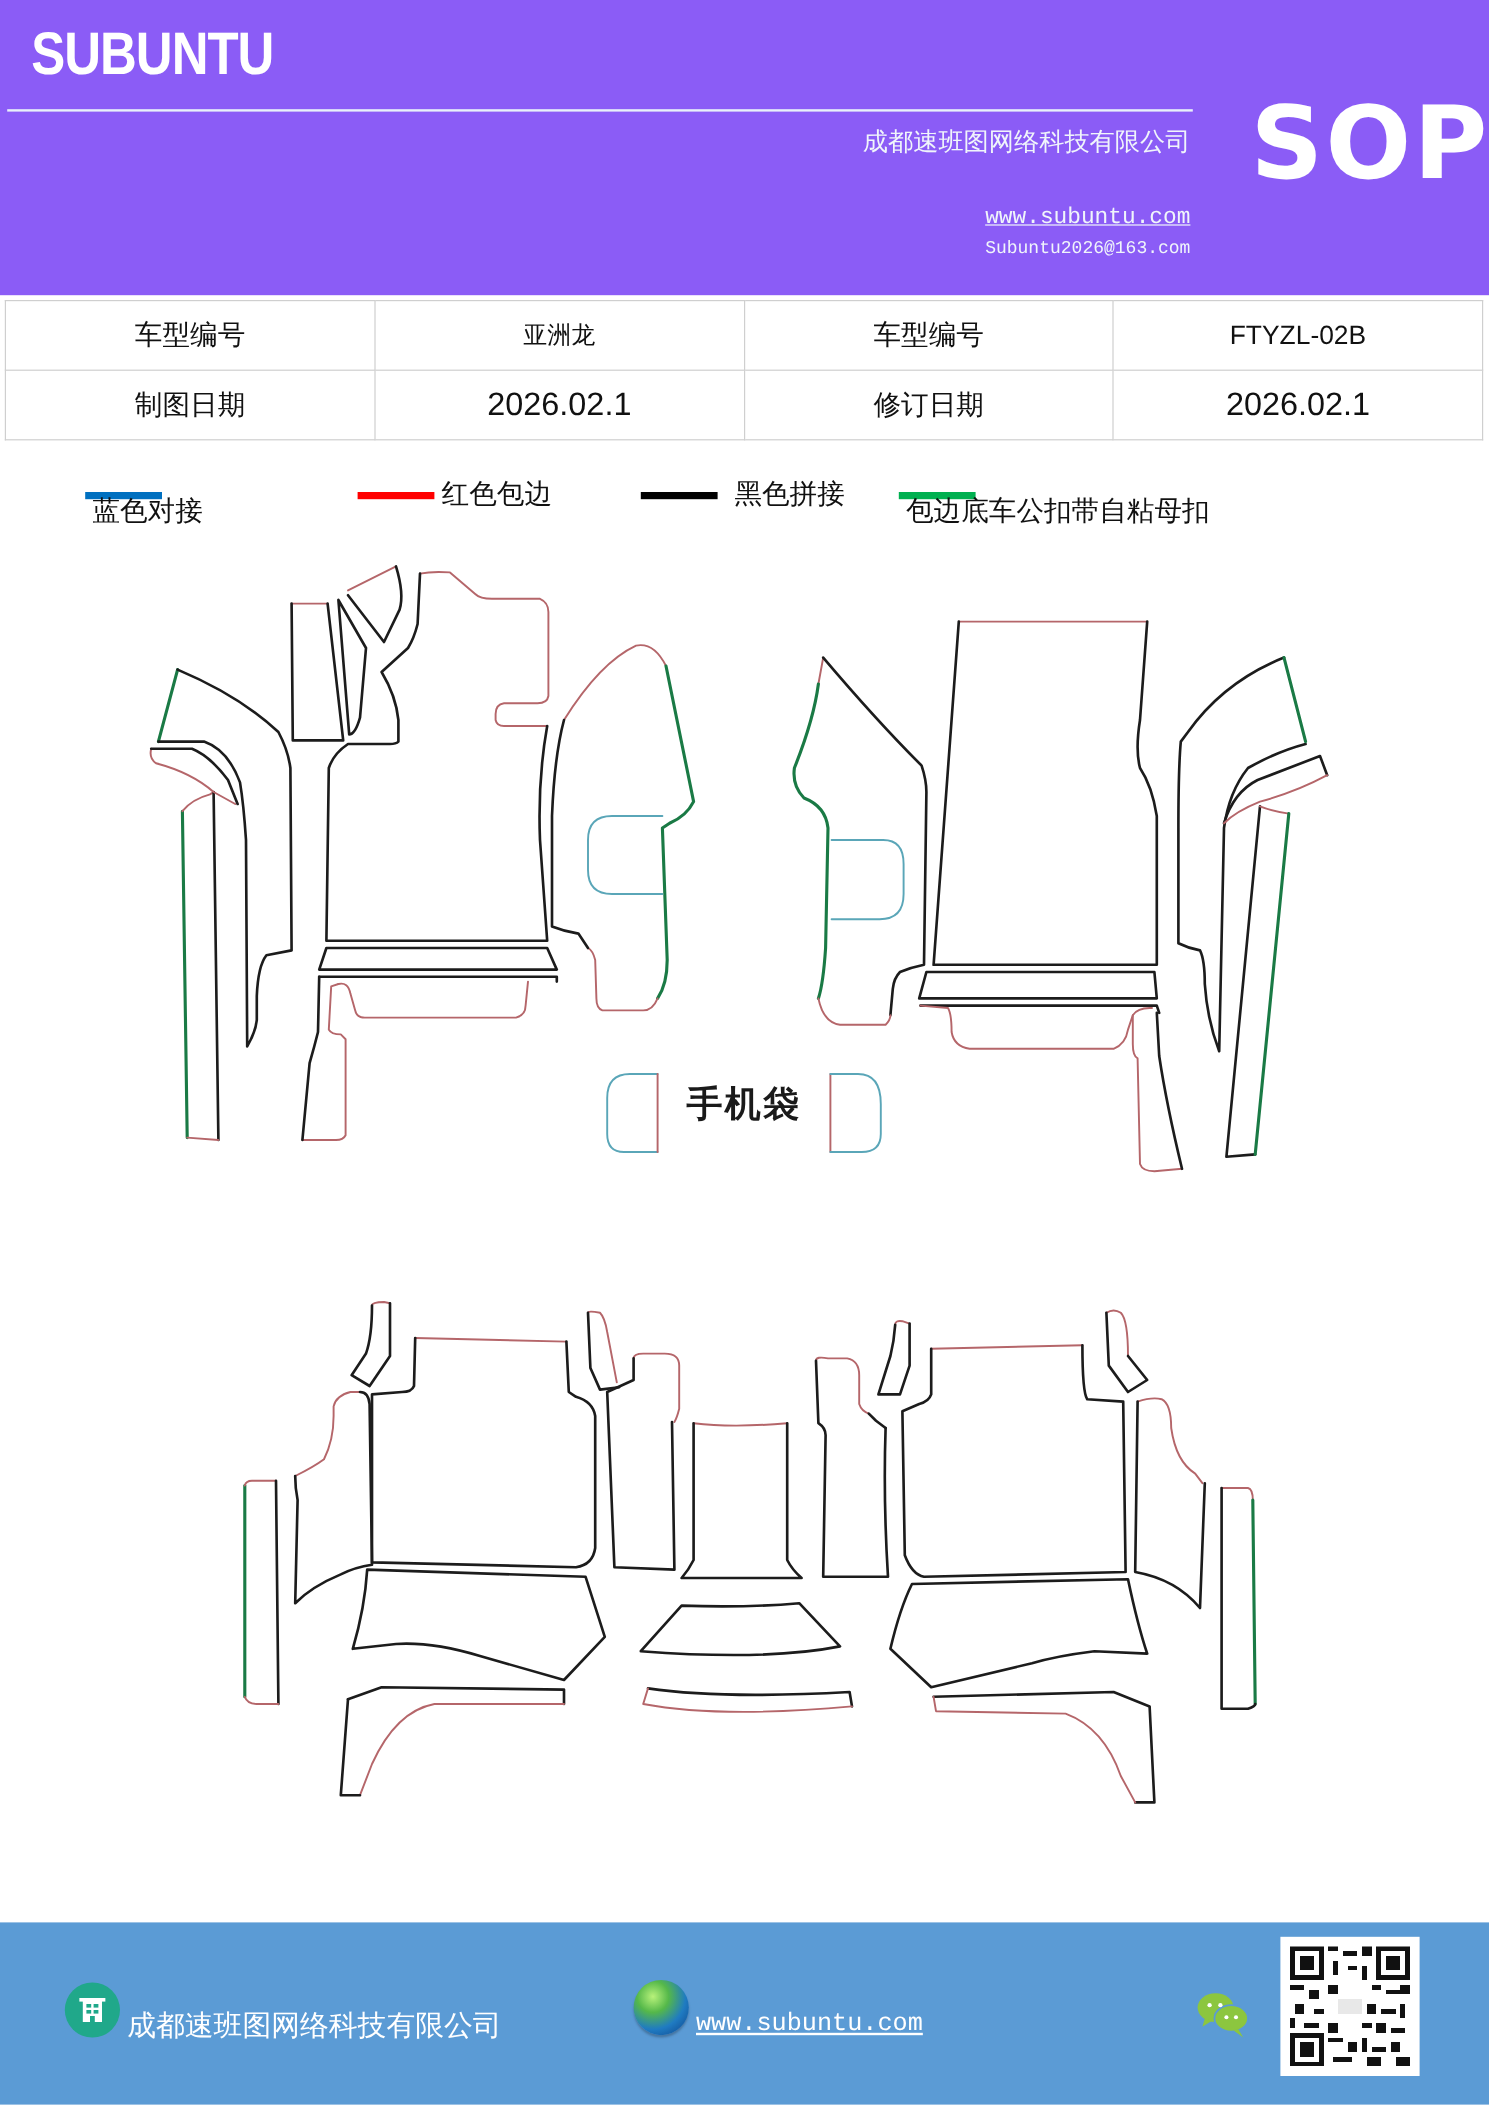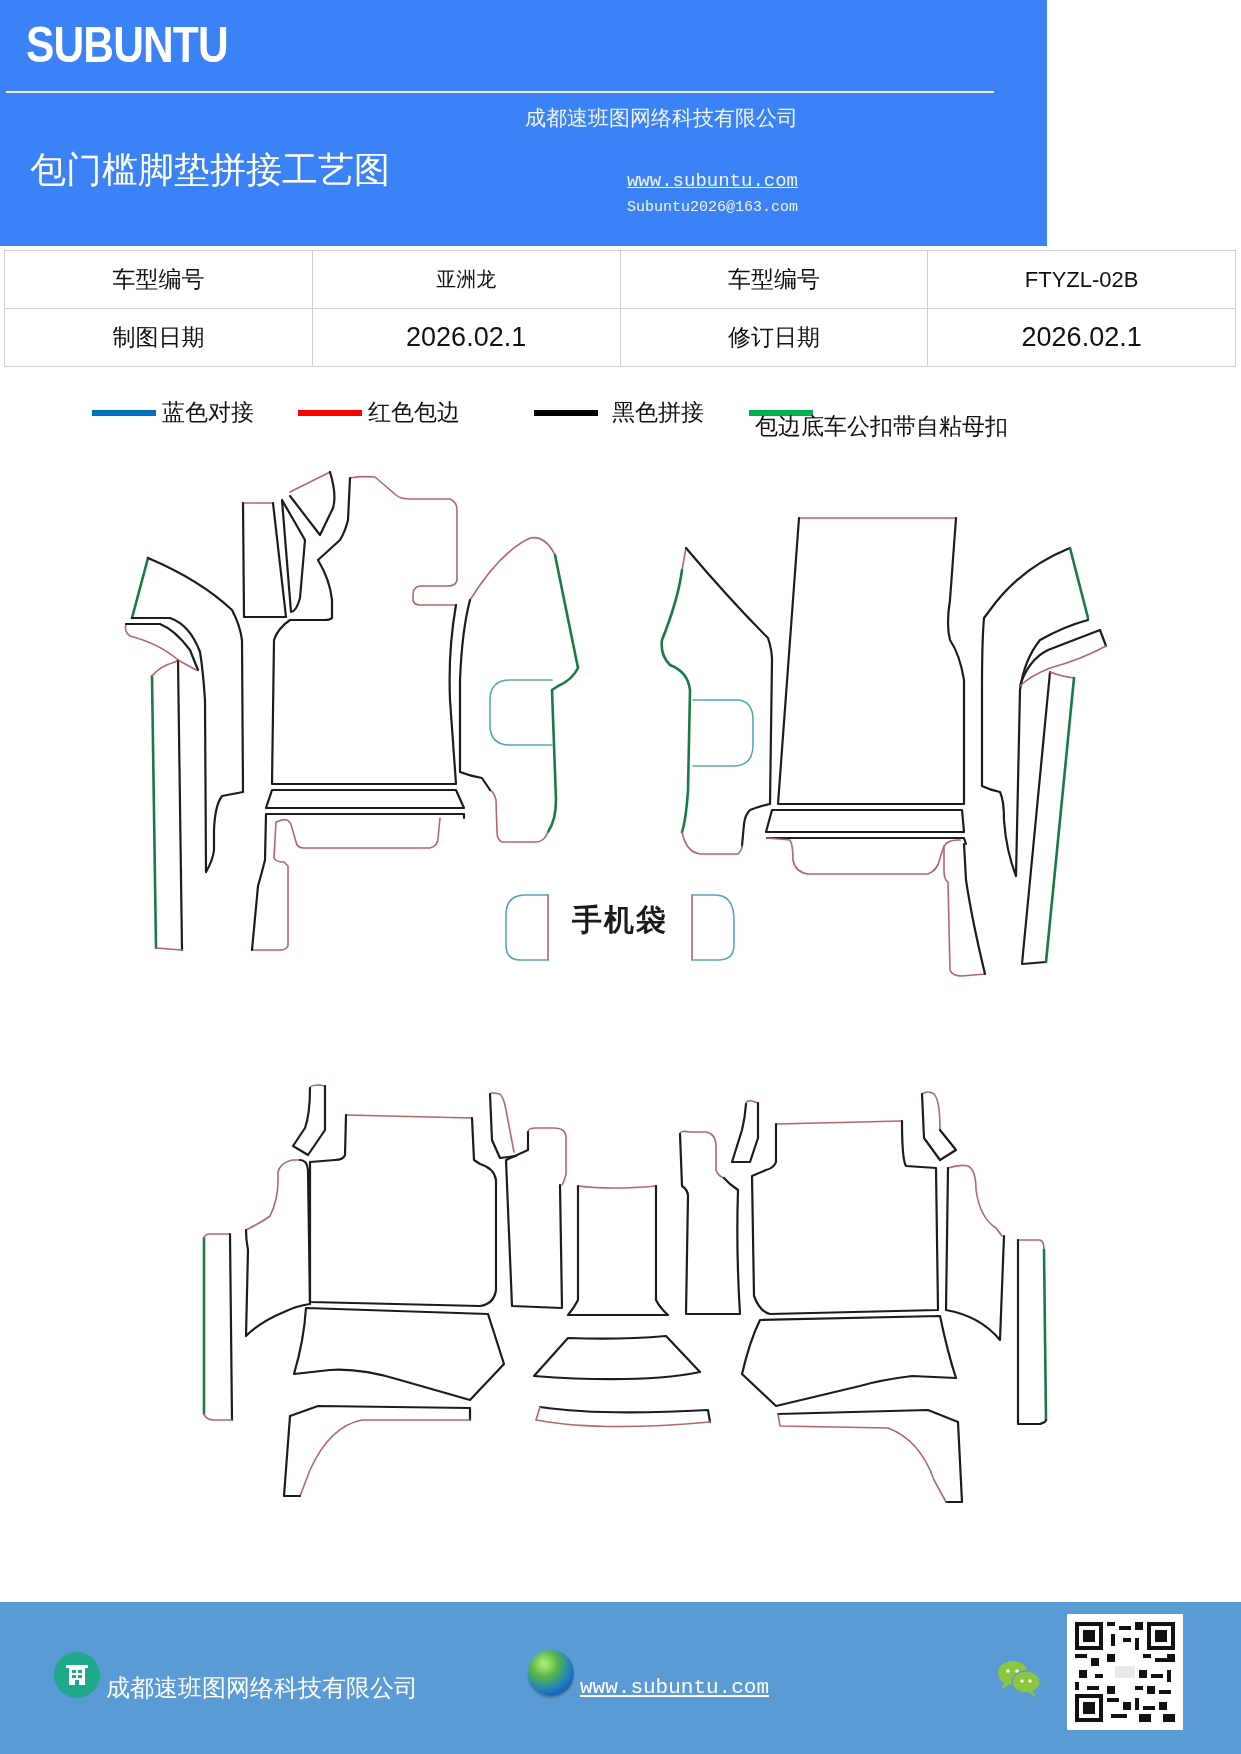--- a/index.html
+++ b/index.html
@@ -1,20 +1,20 @@
 <!DOCTYPE html>
 <html><head>
 <meta charset="utf-8">
 <style>
   * { box-sizing: border-box; margin: 0; padding: 0; }
   html, body { width: 1241px; height: 1754px; background: #ffffff; overflow: hidden; }
   body { position: relative; font-family: "DejaVu Sans", "Liberation Sans", sans-serif; }
 
   
-  .header { position: absolute; left: 0; top: 0; width: 1047px; height: 246px; background: #3b82f6; }
+  .header { position: absolute; left: 0; top: 0; width: 1241px; height: 246px; background: #8b5cf6; }
   .brand { position: absolute; left: 26px; top: 16px; color: #ffffff; font-family: "Liberation Sans", sans-serif; font-weight: bold; font-size: 50px; letter-spacing: -1px; transform: scaleX(0.85); transform-origin: left top; }
   .header-rule { position: absolute; left: 6px; top: 91px; width: 988px; height: 2px; background: #e8f0fa; }
   .sop { position: absolute; left: 1042px; top: 70px; color: #ffffff; font-family: "DejaVu Sans", sans-serif; font-weight: bold; font-size: 84px; letter-spacing: 2px; }
   .doc-title { position: absolute; left: 30px; top: 146px; color: #ffffff; font-family: "DejaVu Serif", serif; font-size: 36px; }
   .company-top { position: absolute; right: 249px; top: 104px; color: #f0f5fb; font-family: "DejaVu Serif", serif; font-size: 21px; }
   .web-top { position: absolute; right: 249px; top: 170px; color: #f0f5fb; font-family: "Liberation Mono", monospace; font-size: 19px; text-decoration: underline; }
   .mail-top { position: absolute; right: 249px; top: 199px; color: #f0f5fb; font-family: "Liberation Mono", monospace; font-size: 15px; }
 
   
   .info-table { position: absolute; left: 4px; top: 250px; width: 1232px; border-collapse: collapse; table-layout: fixed; }
@@ -47,21 +47,20 @@
   .footer-wechat { position: absolute; left: 996px; top: 56px; width: 46px; height: 42px; }
   .qr { position: absolute; left: 1067px; top: 12px; width: 116px; height: 116px; background: #ffffff; padding: 8px; }
 </style>
 </head>
 <body>
 
 <div class="header">
   <div class="brand">SUBUNTU</div>
   <div class="header-rule"></div>
   <div class="sop">SOP</div>
-  <div class="doc-title">包门槛脚垫拼接工艺图</div>
   <div class="company-top">成都速班图网络科技有限公司</div>
   <div class="web-top">www.subuntu.com</div>
   <div class="mail-top">Subuntu2026@163.com</div>
 </div>
 
 <table class="info-table">
   <tbody>
       <tr>
     <td class="label">车型编号</td>
     <td class="val" style="font-family:'DejaVu Serif',serif;font-size:20px;">亚洲龙</td>
@@ -71,21 +70,21 @@
   <tr>
     <td class="label">制图日期</td>
     <td class="val">2026.02.1</td>
     <td class="label">修订日期</td>
     <td class="val">2026.02.1</td>
   </tr>
 </tbody>
   </table>
 
 <div class="legend">
-  <div class="legend-item" style="left:92px;">
+  <div class="legend-item" style="left:71px;flex-direction:column;">
     <div class="legend-swatch" style="background:#0070c0;"></div>
     <div class="legend-label">蓝色对接</div>
   </div>
   <div class="legend-item" style="left:298px;">
     <div class="legend-swatch" style="background:#ff0000;"></div>
     <div class="legend-label">红色包边</div>
   </div>
   <div class="legend-item" style="left:534px;">
     <div class="legend-swatch" style="background:#000000;"></div>
     <div class="legend-label" style="margin-left:14px;">黑色拼接</div>

